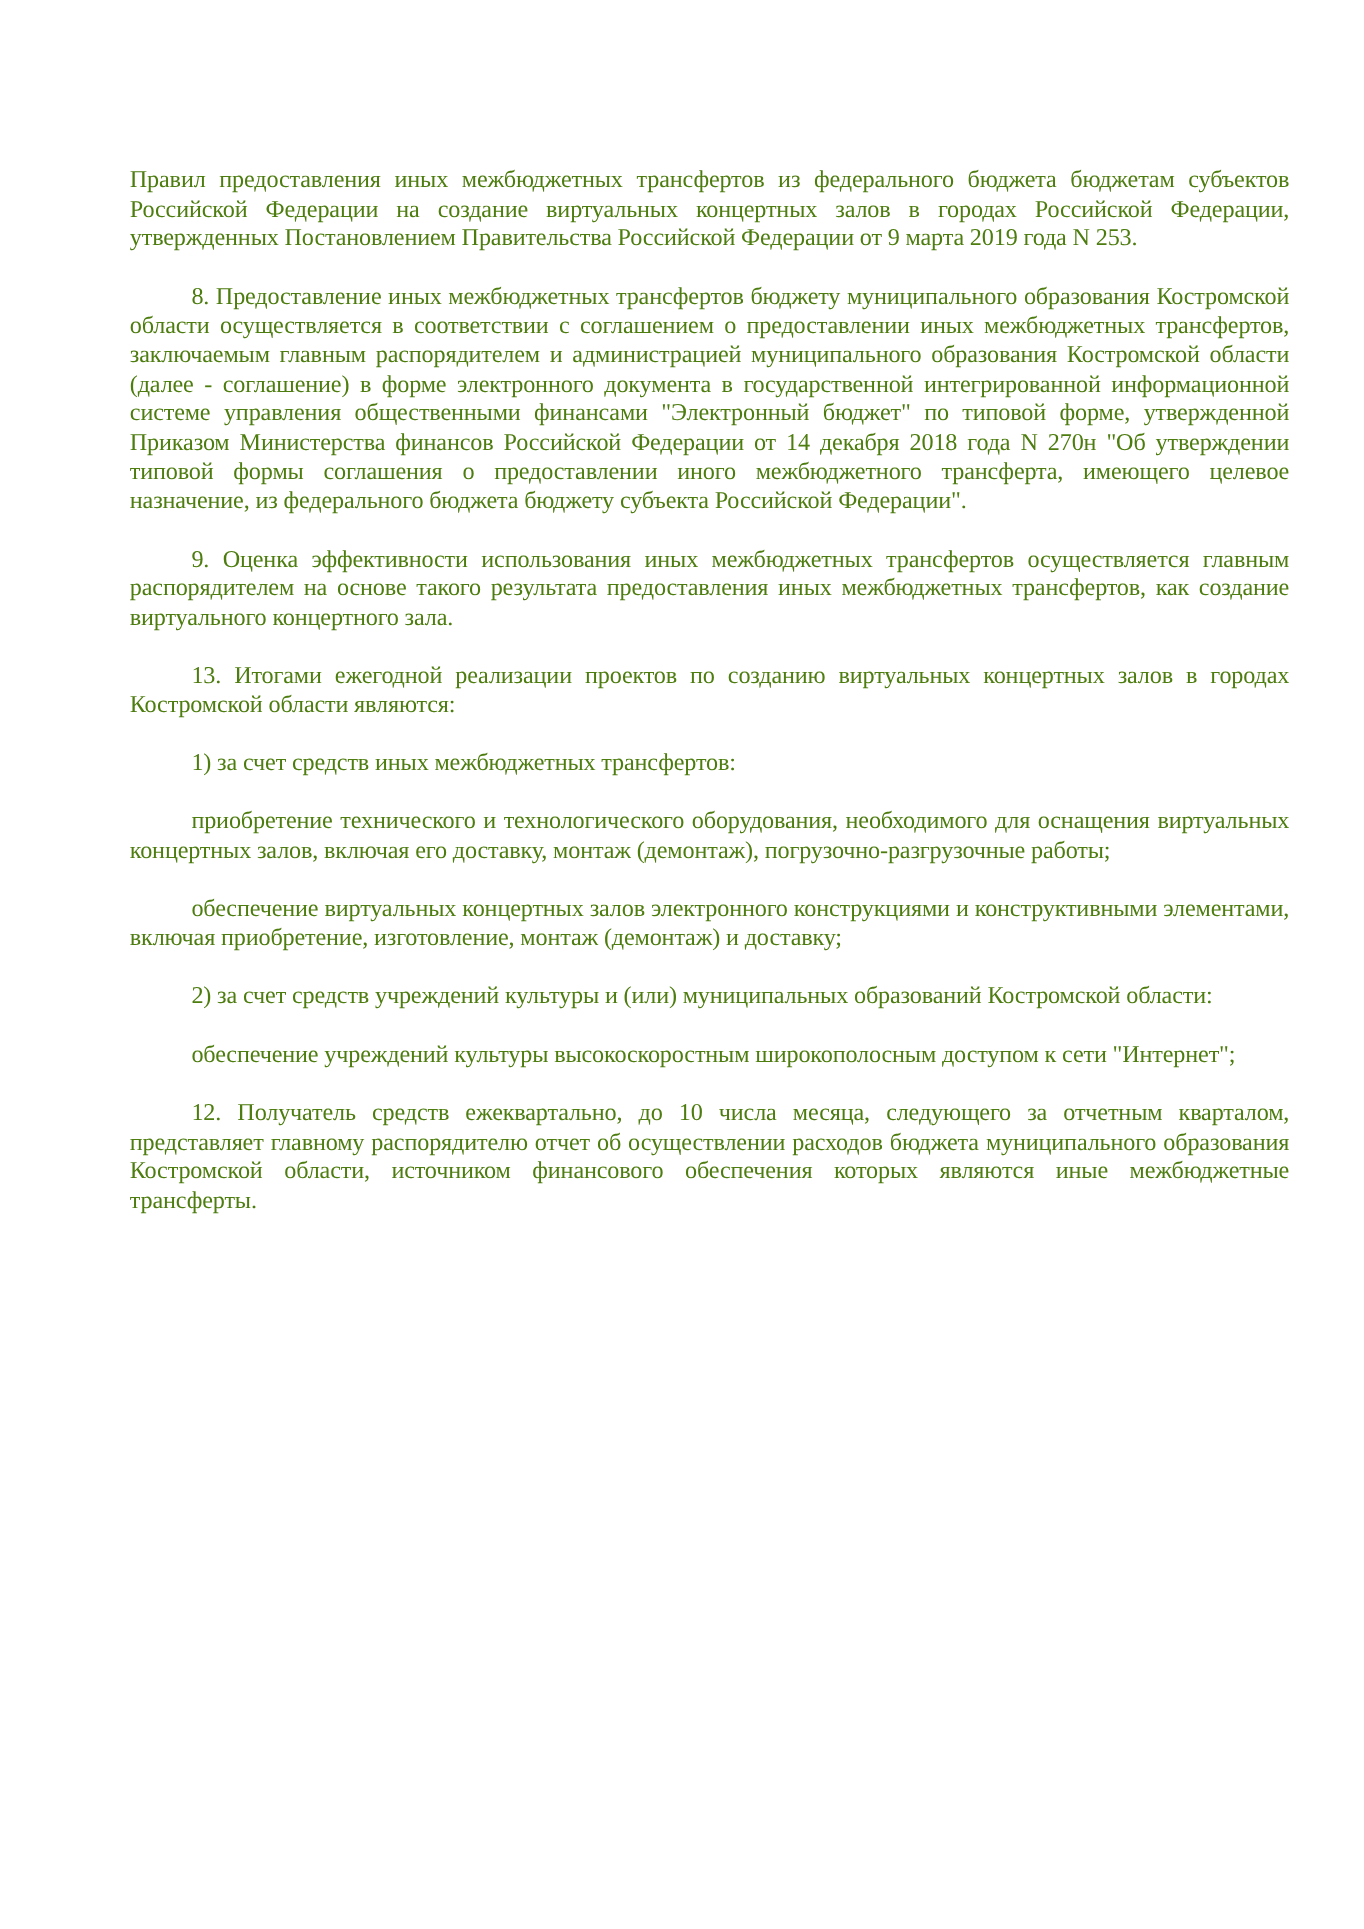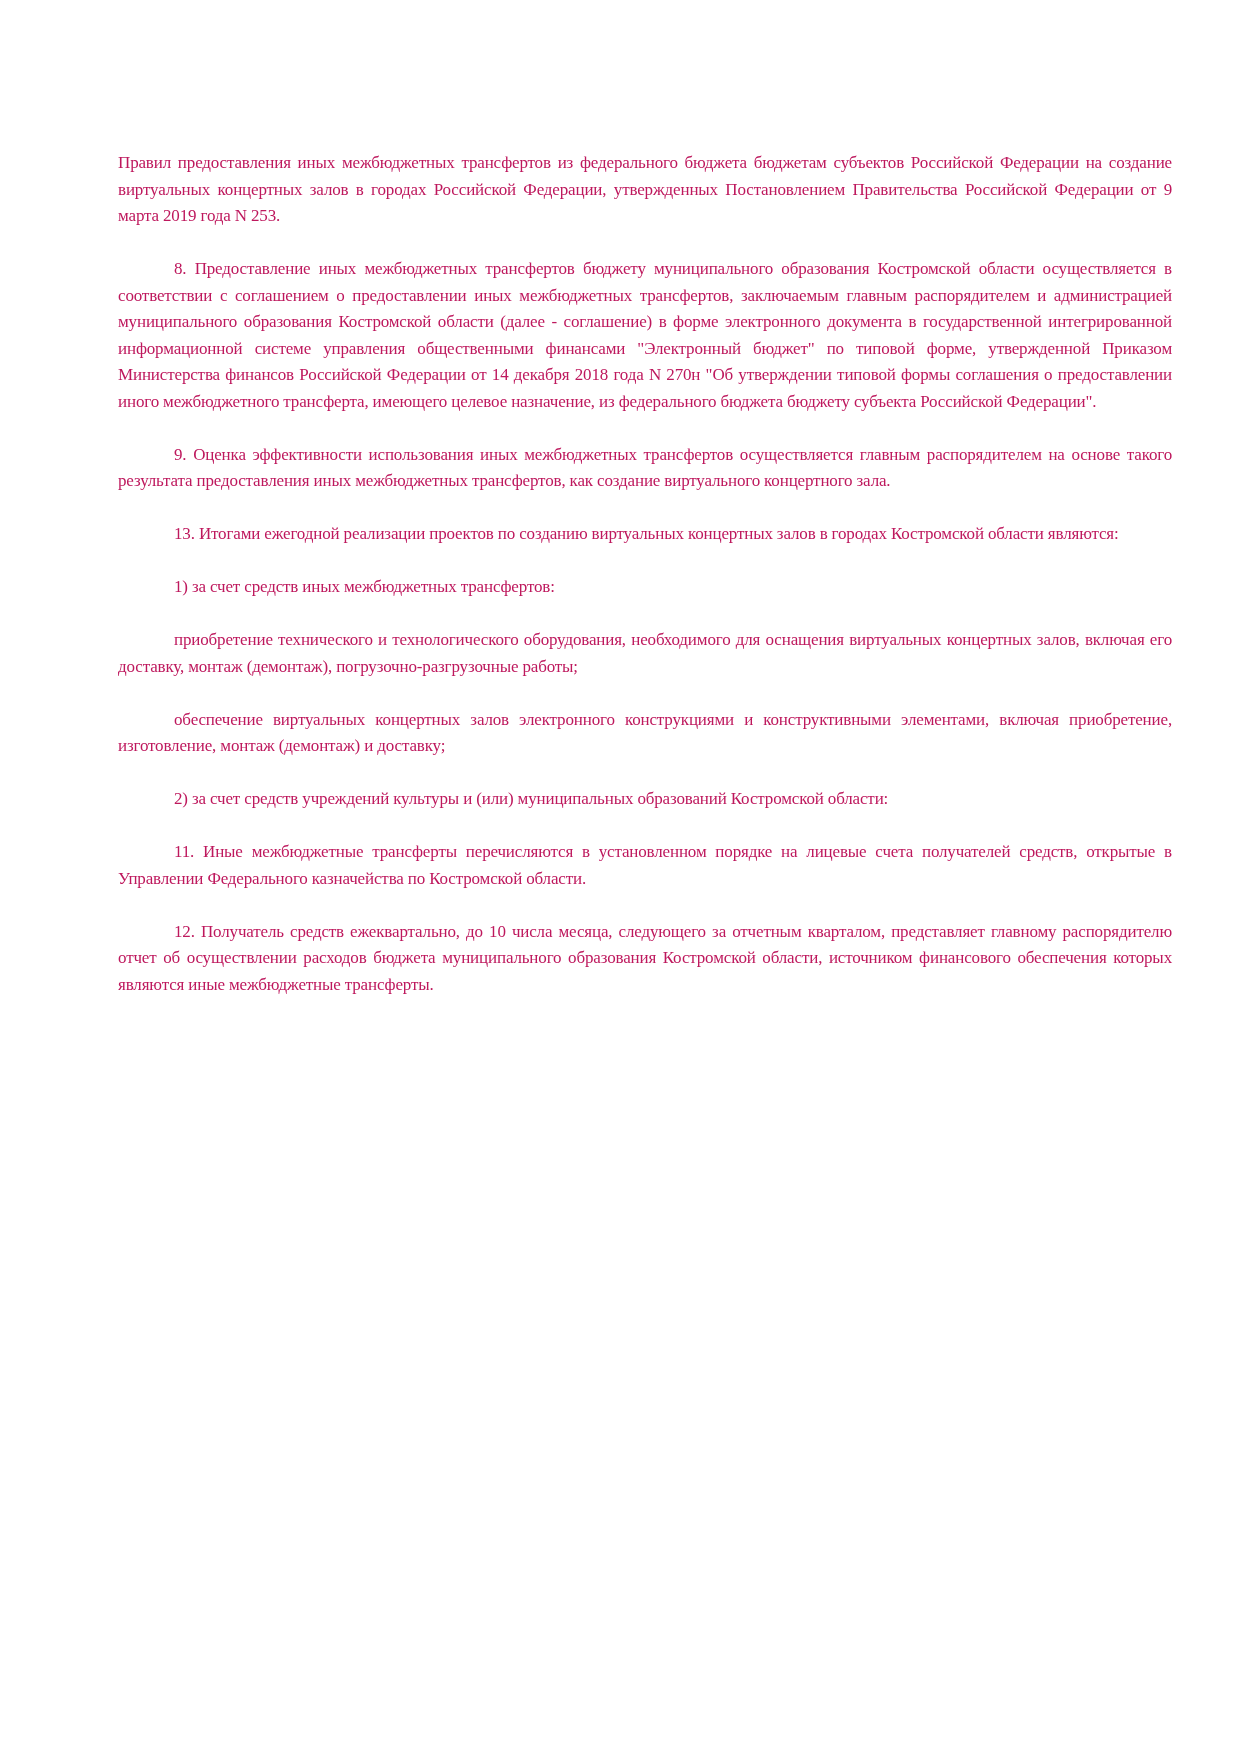--- a/index.html
+++ b/index.html
@@ -12,23 +12,23 @@
     height: 1754px;
     position: relative;
     overflow: hidden;
   }
   .page {
     position: absolute;
     left: 118px;
     top: 150px;
     width: 1054px;
     font-family: "Liberation Serif", "DejaVu Serif", serif;
-    font-size: 17px;
+    font-size: 22px;
     line-height: 26.5px;
-    color: #be185d;
+    color: #4d7c0f;
     letter-spacing: -0.15px;
   }
   .para {
     margin: 0 0 26.5px 0;
     text-align: justify;
     text-align-last: left;
     hyphens: none;
   }
   .para.indent {
     text-indent: 56px;
@@ -42,15 +42,15 @@
 
 <div class="page">
   <p class="para first">Правил предоставления иных межбюджетных трансфертов из федерального бюджета бюджетам субъектов Российской Федерации на создание виртуальных концертных залов в городах Российской Федерации, утвержденных Постановлением Правительства Российской Федерации от 9 марта 2019 года N 253.</p>
   <p class="para indent">8. Предоставление иных межбюджетных трансфертов бюджету муниципального образования Костромской области осуществляется в соответствии с соглашением о предоставлении иных межбюджетных трансфертов, заключаемым главным распорядителем и администрацией муниципального образования Костромской области (далее - соглашение) в форме электронного документа в государственной интегрированной информационной системе управления общественными финансами "Электронный бюджет" по типовой форме, утвержденной Приказом Министерства финансов Российской Федерации от 14 декабря 2018 года N 270н "Об утверждении типовой формы соглашения о предоставлении иного межбюджетного трансферта, имеющего целевое назначение, из федерального бюджета бюджету субъекта Российской Федерации".</p>
   <p class="para indent">9. Оценка эффективности использования иных межбюджетных трансфертов осуществляется главным распорядителем на основе такого результата предоставления иных межбюджетных трансфертов, как создание виртуального концертного зала.</p>
   <p class="para indent">13. Итогами ежегодной реализации проектов по созданию виртуальных концертных залов в городах Костромской области являются:</p>
   <p class="para indent">1) за счет средств иных межбюджетных трансфертов:</p>
   <p class="para indent">приобретение технического и технологического оборудования, необходимого для оснащения виртуальных концертных залов, включая его доставку, монтаж (демонтаж), погрузочно-разгрузочные работы;</p>
   <p class="para indent">обеспечение виртуальных концертных залов электронного конструкциями и конструктивными элементами, включая приобретение, изготовление, монтаж (демонтаж) и доставку;</p>
   <p class="para indent">2) за счет средств учреждений культуры и (или) муниципальных образований Костромской области:</p>
-  <p class="para indent">11. Иные межбюджетные трансферты перечисляются в установленном порядке на лицевые счета получателей средств, открытые в Управлении Федерального казначейства по Костромской области.</p>
+  <p class="para indent">обеспечение учреждений культуры высокоскоростным широкополосным доступом к сети "Интернет";</p>
   <p class="para indent">12. Получатель средств ежеквартально, до 10 числа месяца, следующего за отчетным кварталом, представляет главному распорядителю отчет об осуществлении расходов бюджета муниципального образования Костромской области, источником финансового обеспечения которых являются иные межбюджетные трансферты.</p>
 </div>
 
 </body></html>

